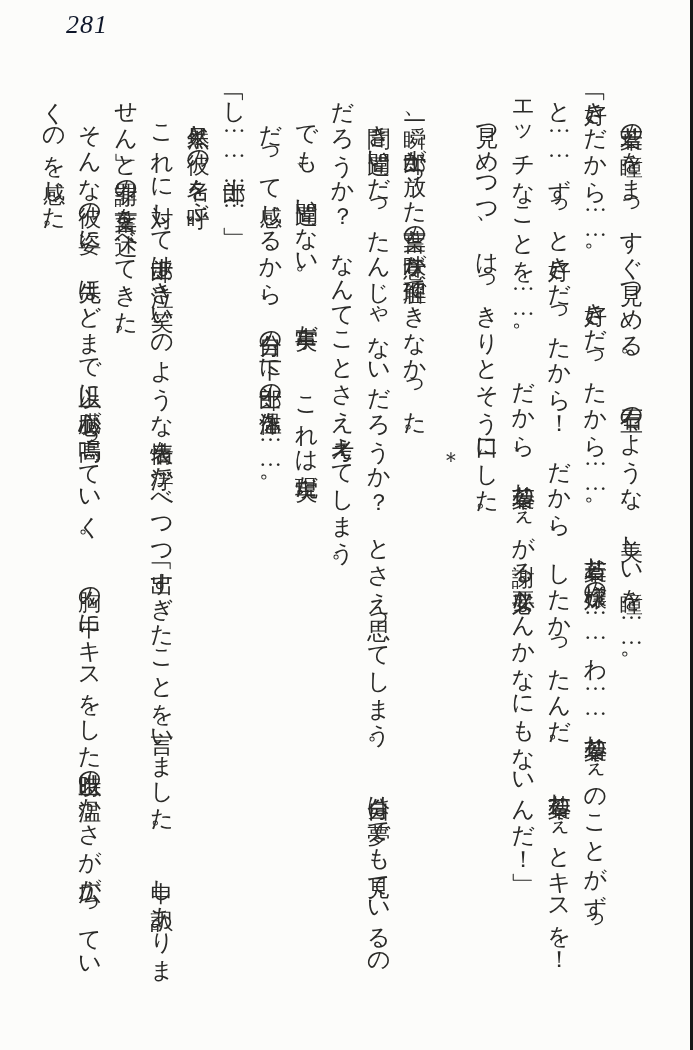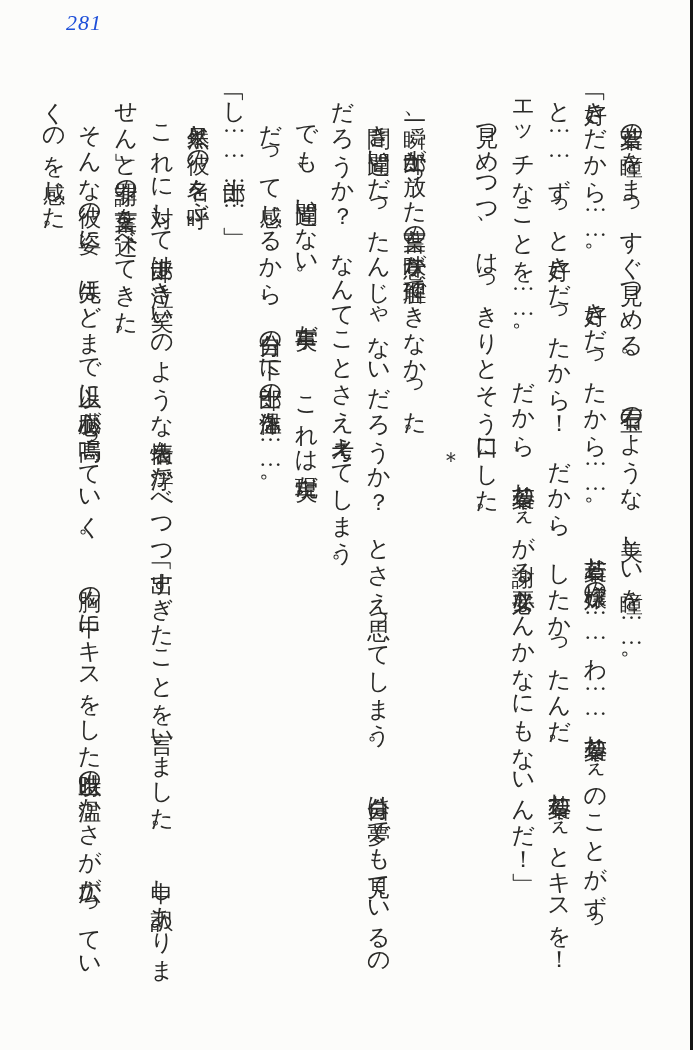--- a/index.html
+++ b/index.html
@@ -15,24 +15,24 @@
     font-family: "Liberation Serif", "DejaVu Serif", serif;
   }
   .page {
     position: absolute;
     inset: 0;
   }
   .page-number {
     position: absolute;
     top: 10px;
     left: 66px;
-    font-size: 22px;
+    font-size: 26px;
     font-style: italic;
     letter-spacing: 1px;
-    color: #1d4ed8;
+    color: #0f172a;
   }
   .text-block {
     position: absolute;
     top: 86px;
     right: 44px;
     width: 616px;
     height: 900px;
     writing-mode: vertical-rl;
     text-orientation: upright;
     font-size: 23px;

